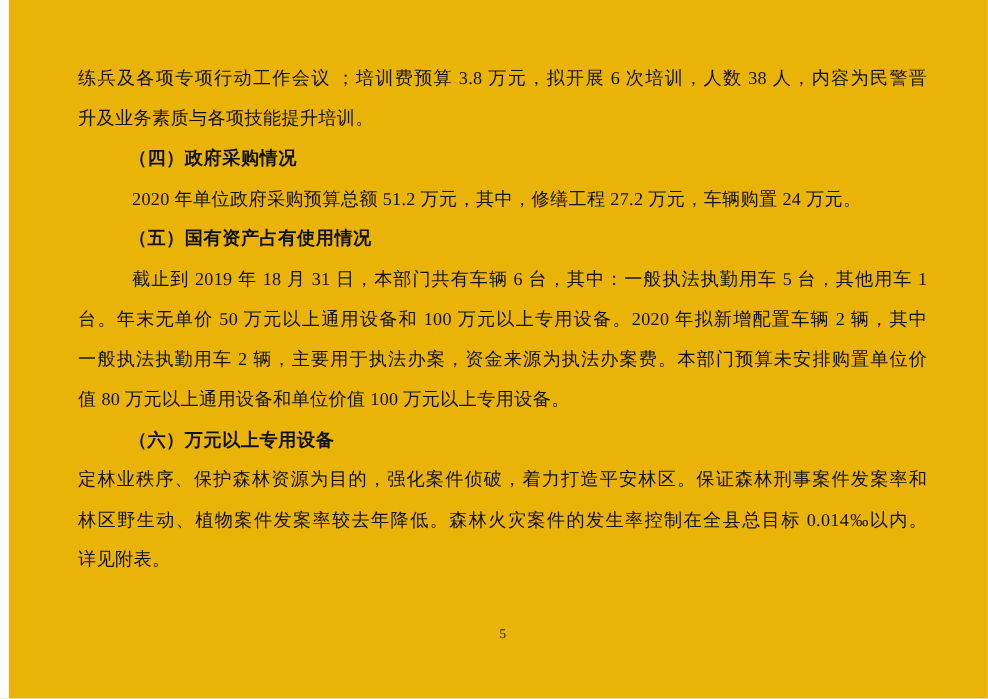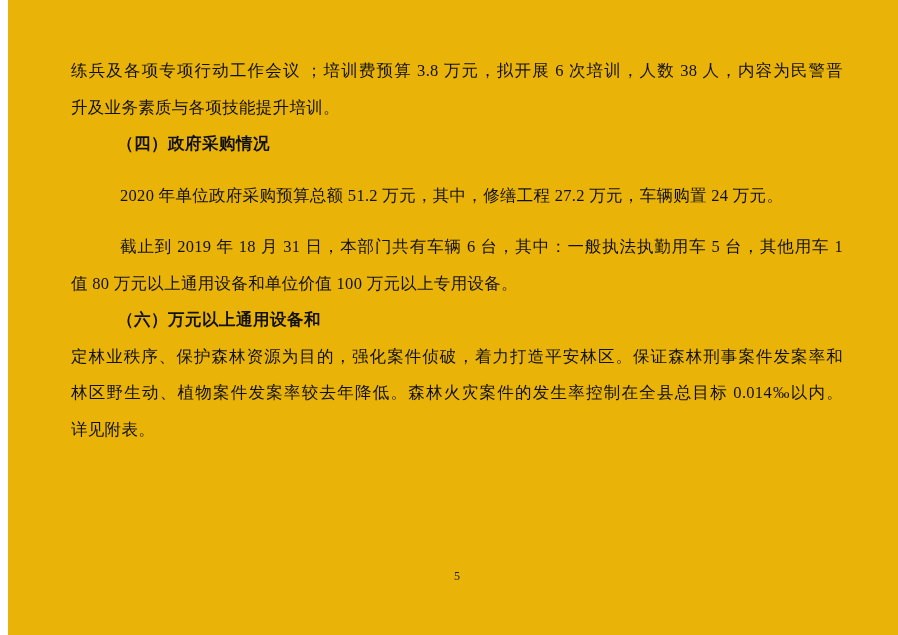--- a/index.html
+++ b/index.html
@@ -37,21 +37,20 @@
     text-align: justify;
     text-align-last: justify;
     letter-spacing: 0.3px;
   }
   .line.last {
     text-align: right;
     text-align-last: left;
   }
   .line.first-indent {
     text-indent: 49px;
-    margin-top: 15px;
   }
   .heading {
     font-size: 16.5px;
     line-height: 36.5px;
     height: 36.5px;
     font-weight: bold;
     text-indent: 46px;
     text-align: center;
     text-align-last: left;
     letter-spacing: 0.5px;
@@ -77,27 +76,30 @@
       <div class="line">练兵及各项专项行动工作会议 ；培训费预算 3.8 万元，拟开展 6 次培训，人数 38 人，内容为民警晋</div>
       <div class="line last">升及业务素质与各项技能提升培训。</div>
     </div>
 
     <div class="heading">（四）政府采购情况</div>
 
     <div>
       <div class="line last first-indent">2020 年单位政府采购预算总额 51.2 万元，其中，修缮工程 27.2 万元，车辆购置 24 万元。</div>
     </div>
 
+    <div class="heading">（五）国有资产占有使用情况</div>
 
     <div>
       <div class="line first-indent">截止到 2019 年 18 月 31 日，本部门共有车辆 6 台，其中：一般执法执勤用车 5 台，其他用车 1</div>
+      <div class="line">台。年末无单价 50 万元以上通用设备和 100 万元以上专用设备。2020 年拟新增配置车辆 2 辆，其中</div>
+      <div class="line">一般执法执勤用车 2 辆，主要用于执法办案，资金来源为执法办案费。本部门预算未安排购置单位价</div>
       <div class="line last">值 80 万元以上通用设备和单位价值 100 万元以上专用设备。</div>
     </div>
 
-    <div class="heading">（六）万元以上通用设备和</div>
+    <div class="heading">（六）万元以上专用设备</div>
 
     <div>
       <div class="line">定林业秩序、保护森林资源为目的，强化案件侦破，着力打造平安林区。保证森林刑事案件发案率和</div>
       <div class="line">林区野生动、植物案件发案率较去年降低。森林火灾案件的发生率控制在全县总目标 0.014‰以内。</div>
       <div class="line last">详见附表。</div>
     </div>
 
   </div>
 
   <div class="page-footer">5</div>

